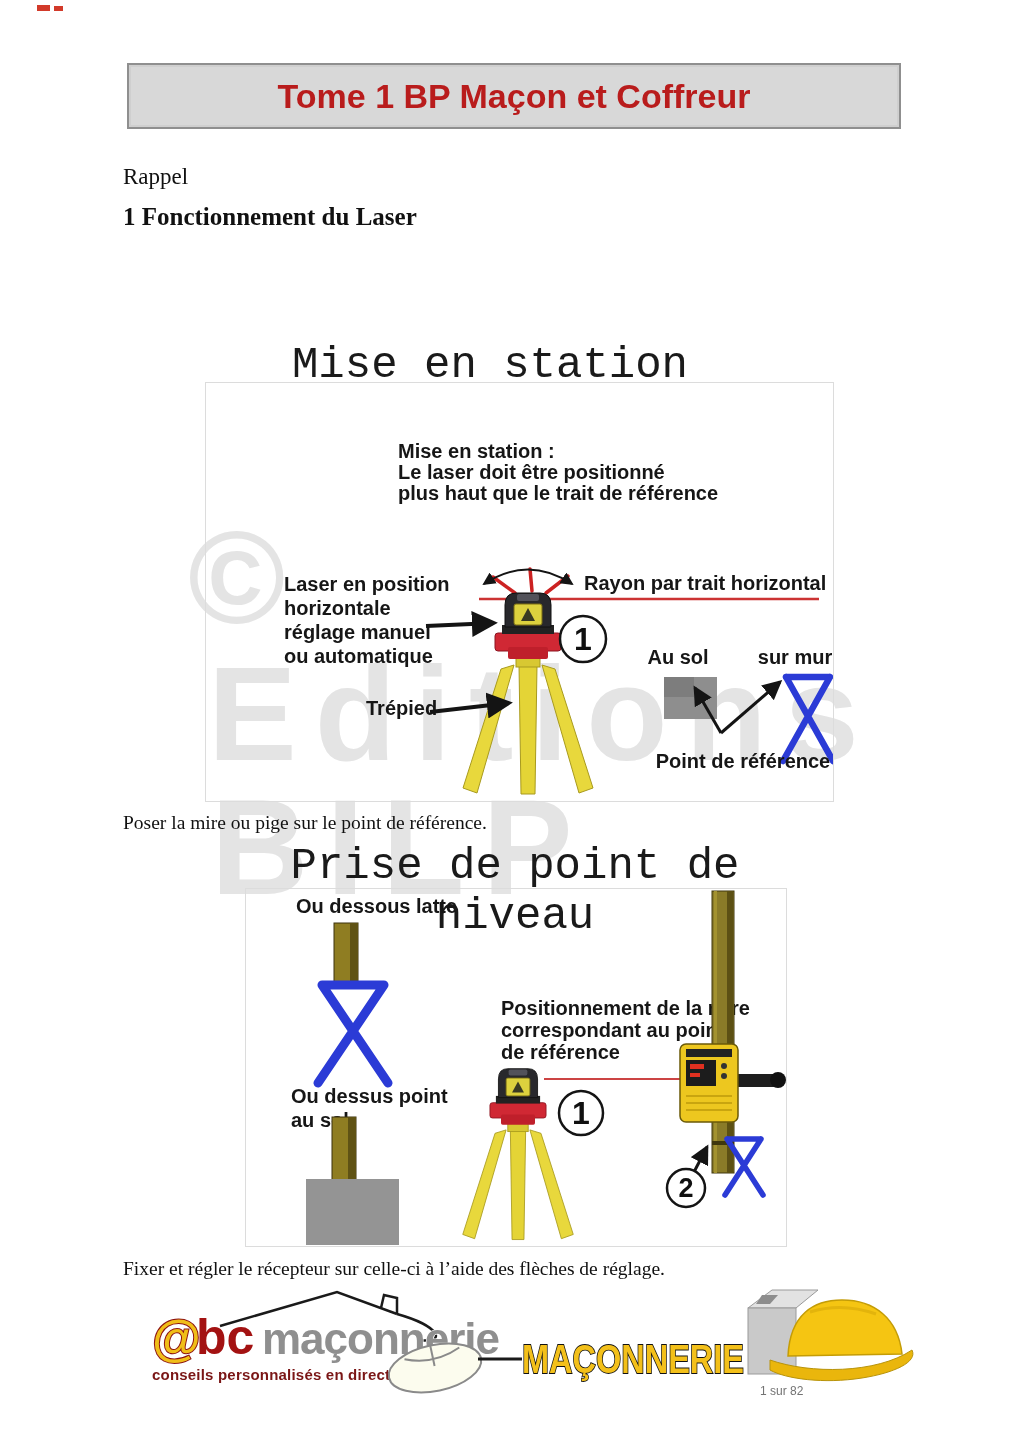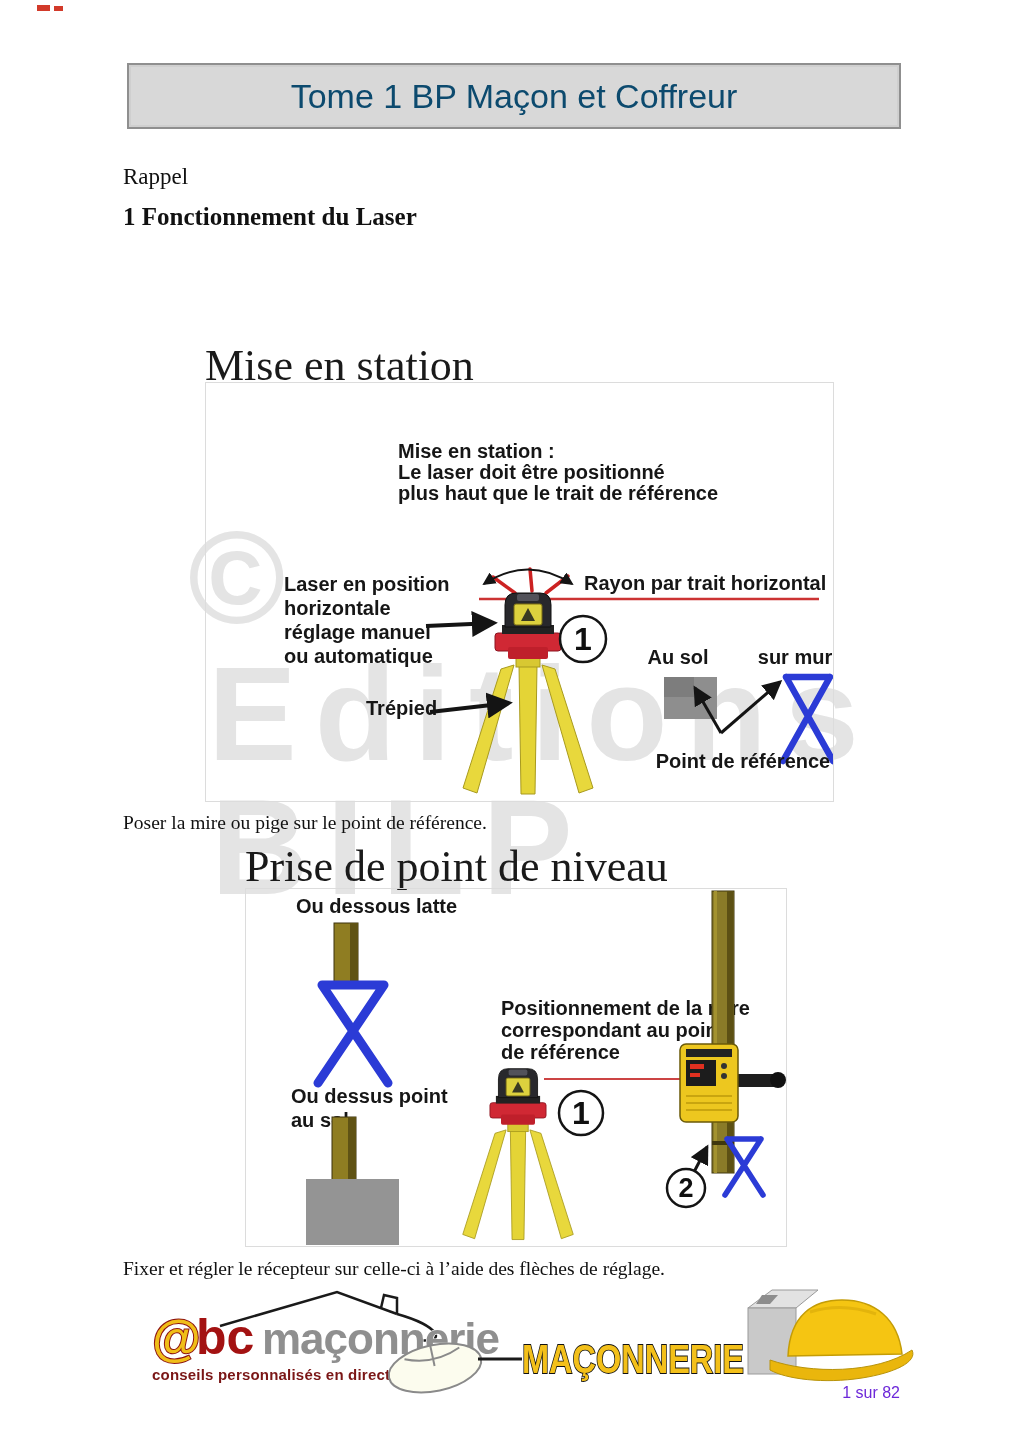--- a/index.html
+++ b/index.html
@@ -10,46 +10,46 @@
       font-weight:bold;line-height:1;user-select:none;}
   .wm-copy{left:188px;top:512px;font-size:132px;}
   .wm-editions{left:208px;top:648px;font-size:133px;letter-spacing:18px;}
   .wm-bilp{left:203px;top:780px;font-size:135px;letter-spacing:18px;margin-left:8px;}
   
   .artifact{position:absolute;background:#d23a2a;z-index:2;}
   
   .title-box{position:absolute;left:127px;top:63px;width:770px;height:62px;z-index:1;
     background:#d8d8d8;border:2px solid #8f8f8f;box-shadow:inset 0 0 0 2px #cfcfcf;
     display:flex;align-items:center;justify-content:center;}
-  .title-box span{font-family:"Liberation Sans",sans-serif;font-weight:normal;font-size:34px;color:#0c4a6e;}
+  .title-box span{font-family:"Liberation Sans",sans-serif;font-weight:bold;font-size:34px;color:#b91c1c;}
   
   .h-rappel{position:absolute;left:123px;top:164px;z-index:1;font-weight:normal;font-size:23px;}
   .h-section{position:absolute;left:123px;top:203px;z-index:1;font-weight:bold;font-size:25px;}
   .para{position:absolute;left:123px;z-index:1;font-size:19.5px;line-height:1.32;}
   .p1{top:245px;width:792px;}
   .p2{top:282px;width:792px;}
   .p3{top:810px;width:792px;}
   .p4{top:1256px;width:792px;}
   
-  .dtitle{position:absolute;z-index:1;font-family:Liberation Serif, serif;font-weight:400;
-          font-size:44px;color:#1a1a1a;}
+  .dtitle{position:absolute;z-index:1;font-family:Liberation Mono, monospace;font-weight:400;
+          font-size:44px;color:#1a1a1a;text-align:center;}
   .d1-title{left:205px;top:340px;width:570px;}
   .d2-title{left:245px;top:841px;width:540px;}
   
   .dbox{position:absolute;z-index:1;border:1px solid #dcdcdc;background:transparent;}
   .d1-box{left:205px;top:382px;width:627px;height:418px;}
   .d2-box{left:245px;top:888px;width:540px;height:357px;}
   svg text{font-family:"Liberation Sans",sans-serif;}
   .dlab{font-weight:bold;font-size:20px;fill:#161616;}
   .dnum{font-weight:bold;font-size:32px;fill:#101010;}
   .dnum2{font-weight:bold;font-size:27px;fill:#101010;}
   
   .footer-art{position:absolute;left:150px;top:1280px;z-index:1;}
-  .page-num{position:absolute;left:760px;top:1384px;width:140px;z-index:2;text-align:right;
-            font-family:"Liberation Sans",sans-serif;font-size:16px;color:#6d28d9;}
+  .page-num{position:absolute;left:760px;top:1384px;width:140px;z-index:2;text-align:left;
+            font-family:"Liberation Sans",sans-serif;font-size:12px;color:#737373;}
 </style>
 </head>
 <body>
 
 <div class="page">
 
   <div class="wm wm-copy">©</div>
   <div class="wm wm-editions">Editions</div>
   <div class="wm wm-bilp">BILP</div>
 

